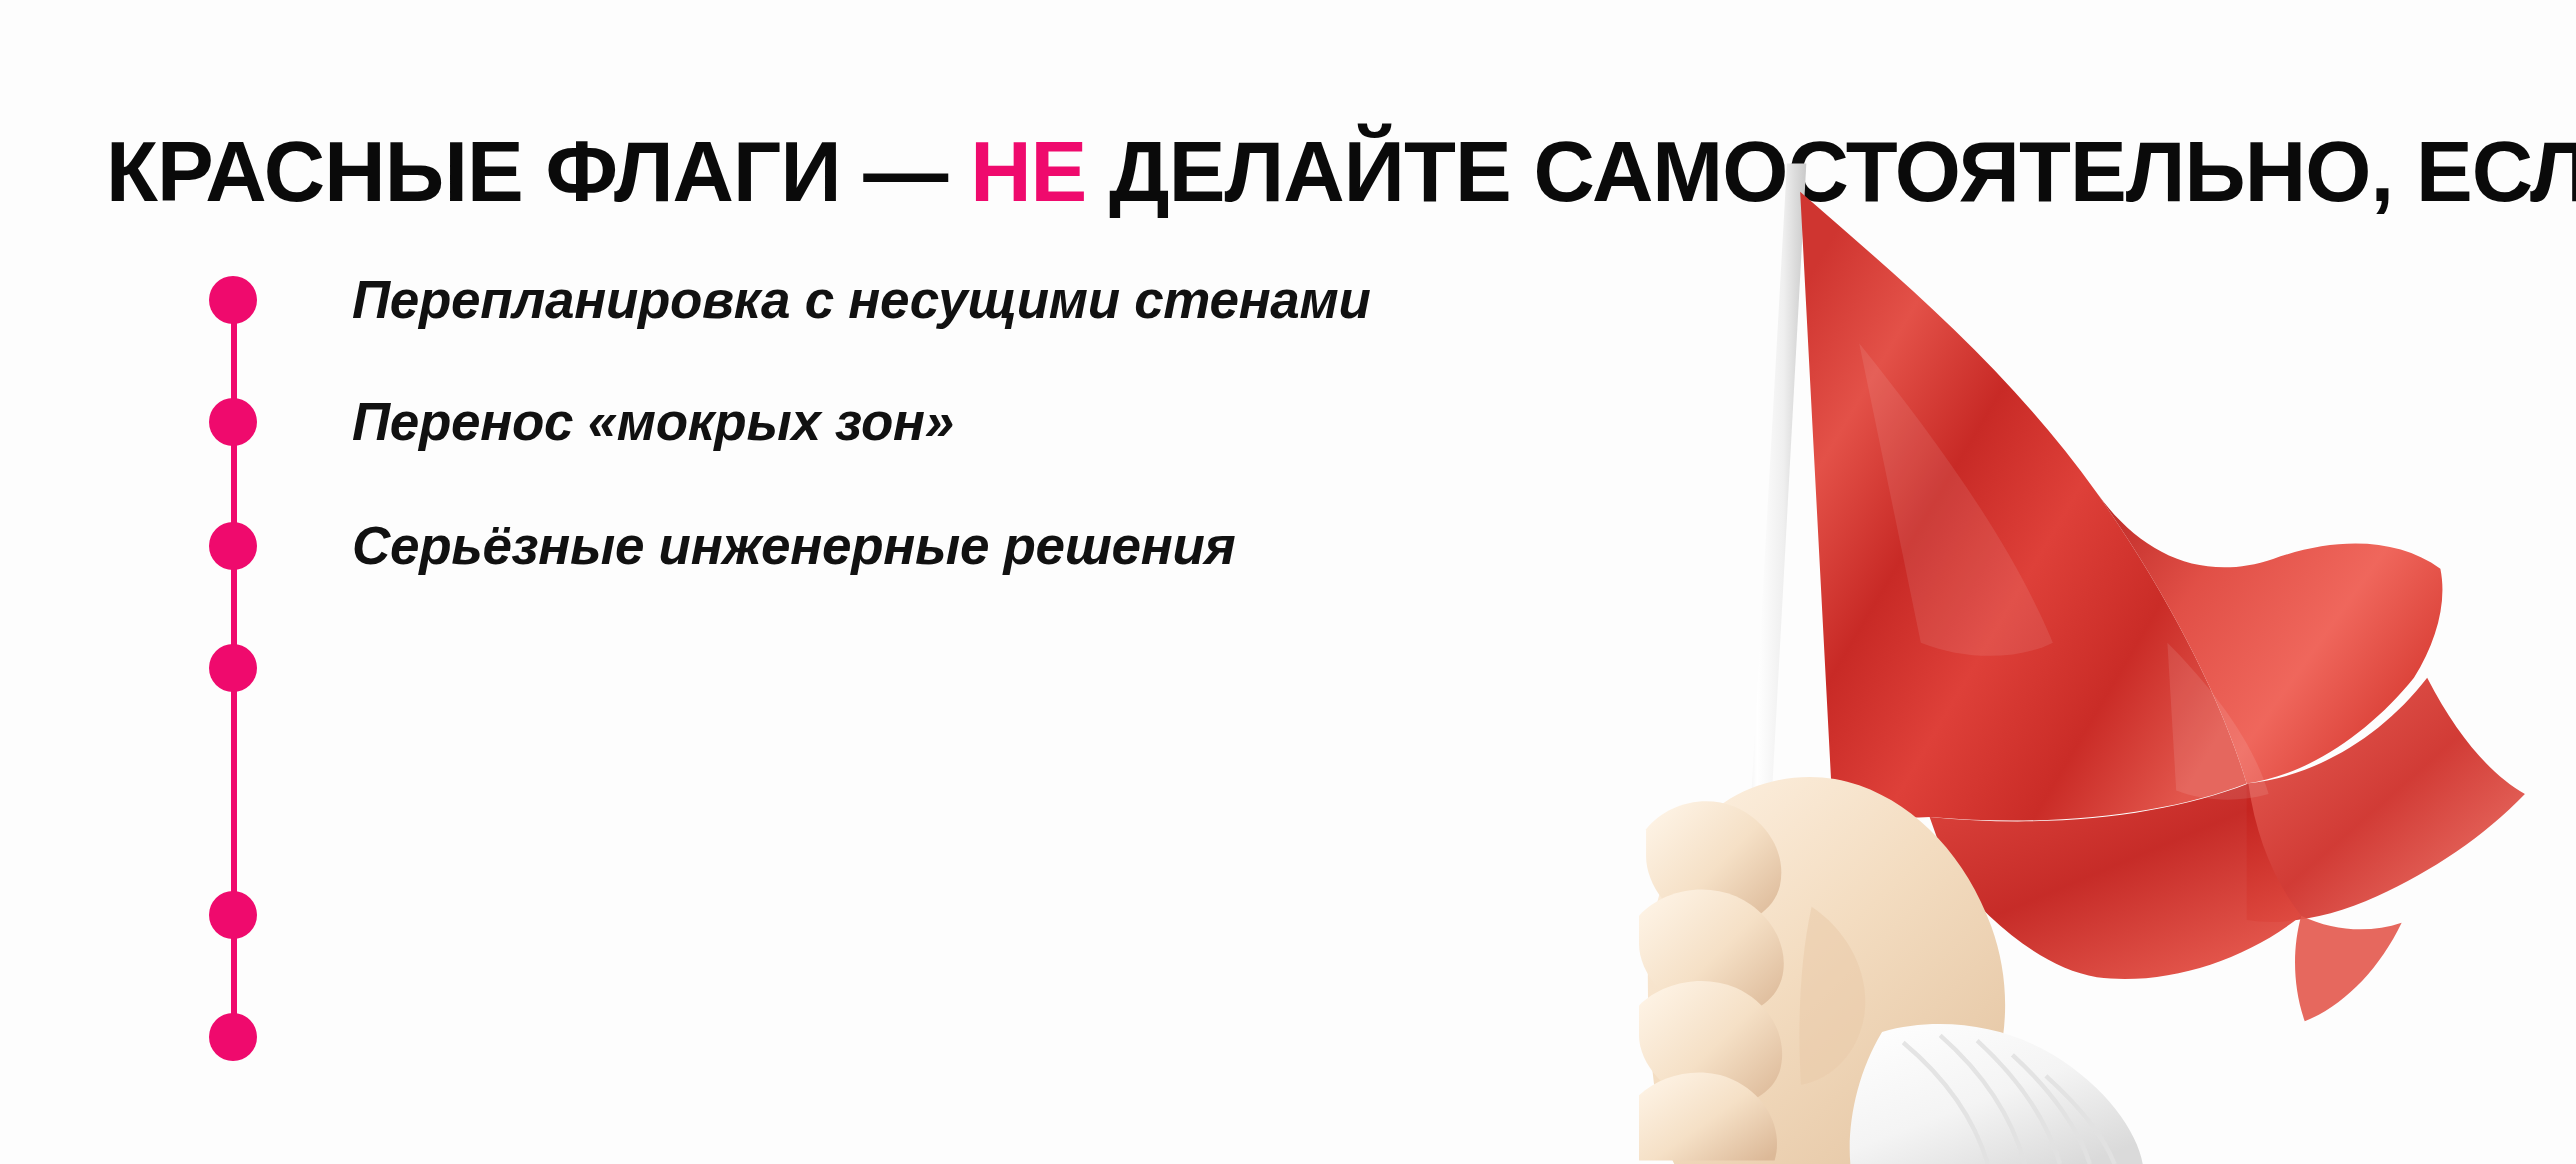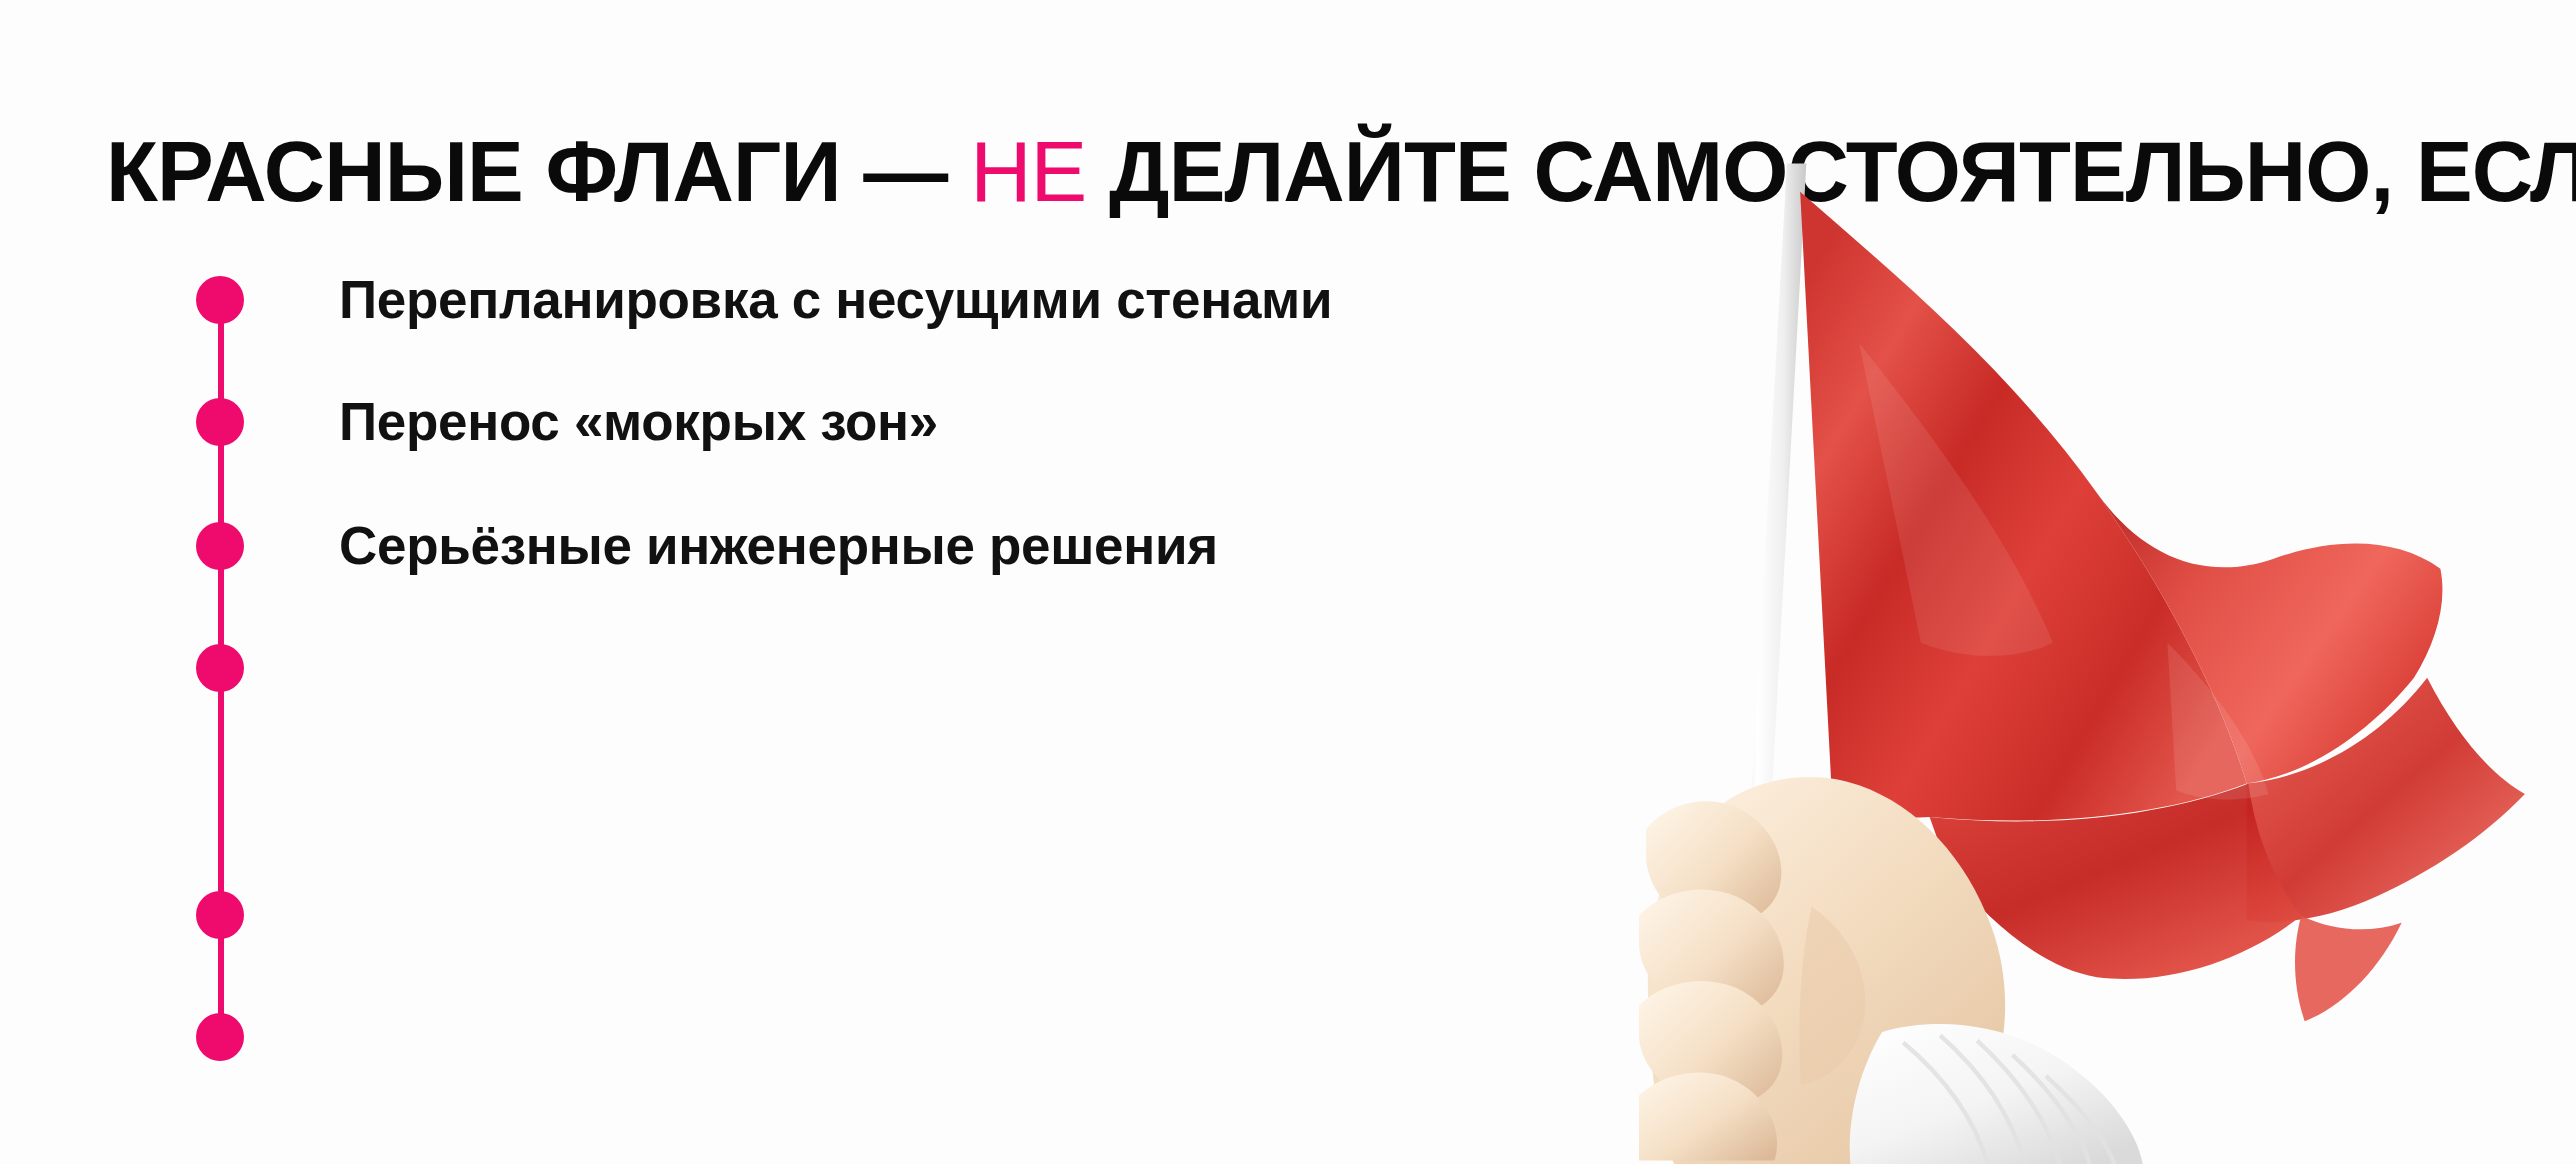--- a/index.html
+++ b/index.html
@@ -29,31 +29,32 @@
     width: 2458px;
     font-size: 85px;
     line-height: 92px;
     font-weight: 700;
     letter-spacing: -0.9px;
     color: #0a0a0a;
     white-space: nowrap;
   }
   #headline .hl-em {
     color: #ef0a6d;
-    font-weight: 400;
+    font-weight: 700;
   }
   #headline .hl-piece { white-space: pre; }
 
   
   #list {
     position: absolute;
-    left: 0;
+    left: 13px;
     top: 264px;
     width: 1586px;
     height: 846px;
+    font-style: italic;
   }
   #timeline-line {
     position: absolute;
     left: 218px;
     top: 36px;
     width: 6.2px;
     height: 737px;
     background: #ef0a6d;
   }
   .list-item {

